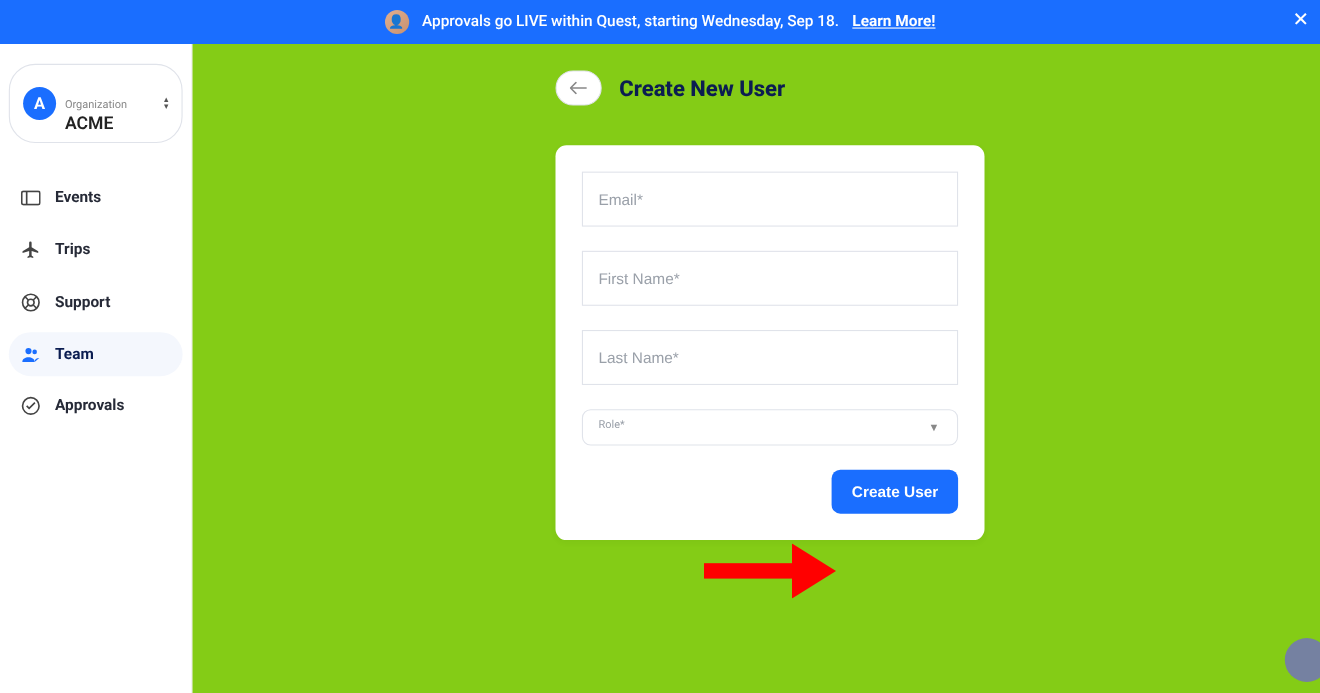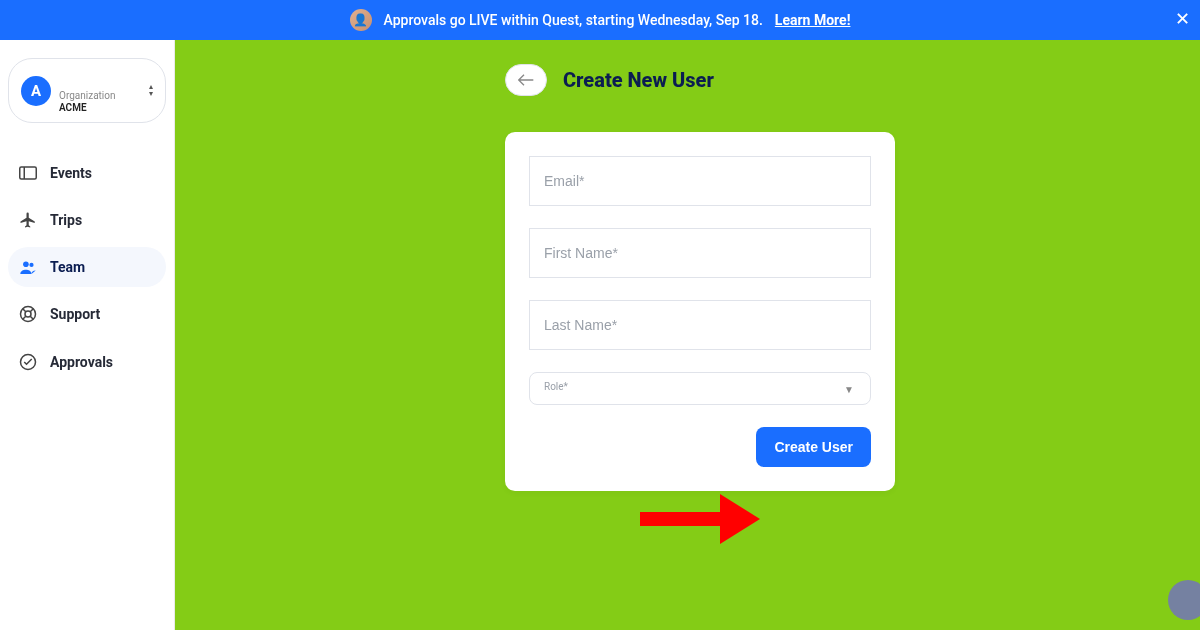--- a/index.html
+++ b/index.html
@@ -55,21 +55,21 @@
     width: 30px; height: 30px;
     background: #1a6eff;
     border-radius: 50%;
     color: #fff;
     display: flex; align-items: center; justify-content: center;
     font-weight: 700;
     font-size: 15px;
   }
   .org-text { flex: 1; line-height:1.2;}
   .org-label { font-size: 10px; color: #888; margin-top: 23px; }
-  .org-name { font-size: 10px; font-weight: 600; color: #222; }
+  .org-name { font-size: 16px; font-weight: 600; color: #222; }
   .org-carets {
     display:flex;flex-direction:column; font-size:8px; color:#555; line-height:0.8;
   }
   .nav { list-style:none; }
   .nav-item {
     display: flex; align-items: center; gap: 12px;
     padding: 12px 10px;
     font-size: 14px; font-weight: 700;
     color: #262a37;
     cursor: pointer;
@@ -191,40 +191,40 @@
         <span>Events</span>
       </li>
       <li class="nav-item">
         <span class="nav-icon">
           <svg width="18" height="18" viewBox="0 0 24 24" fill="currentColor">
               <path d="M21 16v-2l-8-5V3.5a1.5 1.5 0 0 0-3 0V9l-8 5v2l8-2.5V19l-2 1.5V22l3.5-1 3.5 1v-1.5L13 19v-5.5l8 2.5z"></path>
             </svg>
         </span>
         <span>Trips</span>
       </li>
+      <li class="nav-item">
+        <span class="nav-icon">
+          <svg width="18" height="18" viewBox="0 0 24 24" fill="none" stroke="currentColor" stroke-width="2">
+              <circle cx="12" cy="12" r="10"></circle>
+              <circle cx="12" cy="12" r="4"></circle>
+              <path d="M5 5l4 4M15 15l4 4M5 19l4-4M15 9l4-4"></path>
+            </svg>
+        </span>
+        <span>Support</span>
+      </li>
       <li class="nav-item active">
         <span class="nav-icon">
           <svg width="18" height="14" viewBox="0 0 24 20" fill="currentColor">
               <circle cx="9" cy="6" r="4"></circle>
               <circle cx="17" cy="7" r="3"></circle>
               <path d="M1 20c0-4 4-6 8-6s8 2 8 6"></path>
               <path d="M17 20c0-3 2-5 6-5"></path>
             </svg>
         </span>
         <span>Team</span>
-      </li>
-      <li class="nav-item">
-        <span class="nav-icon">
-          <svg width="18" height="18" viewBox="0 0 24 24" fill="none" stroke="currentColor" stroke-width="2">
-              <circle cx="12" cy="12" r="10"></circle>
-              <circle cx="12" cy="12" r="4"></circle>
-              <path d="M5 5l4 4M15 15l4 4M5 19l4-4M15 9l4-4"></path>
-            </svg>
-        </span>
-        <span>Support</span>
       </li>
       <li class="nav-item">
         <span class="nav-icon">
           <svg width="18" height="18" viewBox="0 0 24 24" fill="none" stroke="currentColor" stroke-width="2">
               <circle cx="12" cy="12" r="10"></circle>
               <path d="M7 12l3 3 7-7"></path>
             </svg>
         </span>
         <span>Approvals</span>
       </li>

